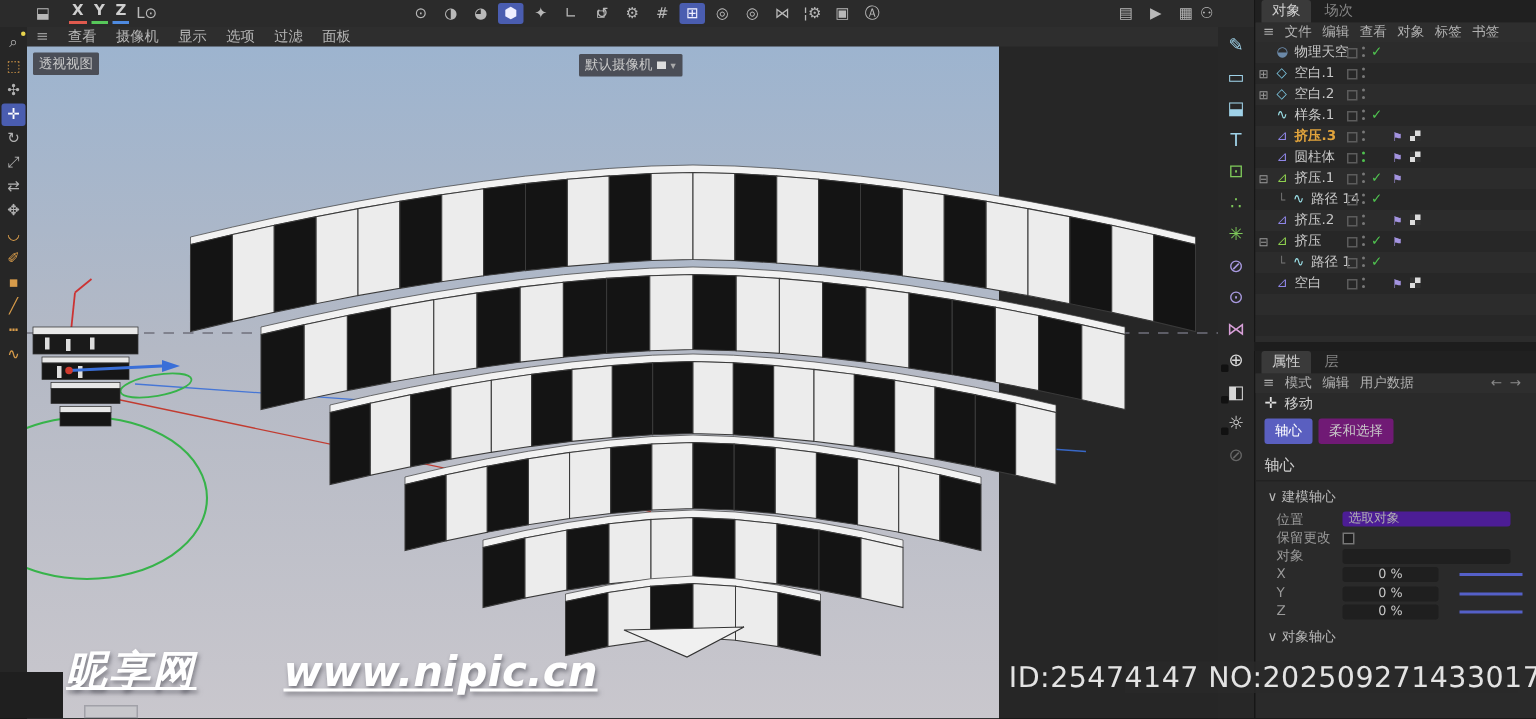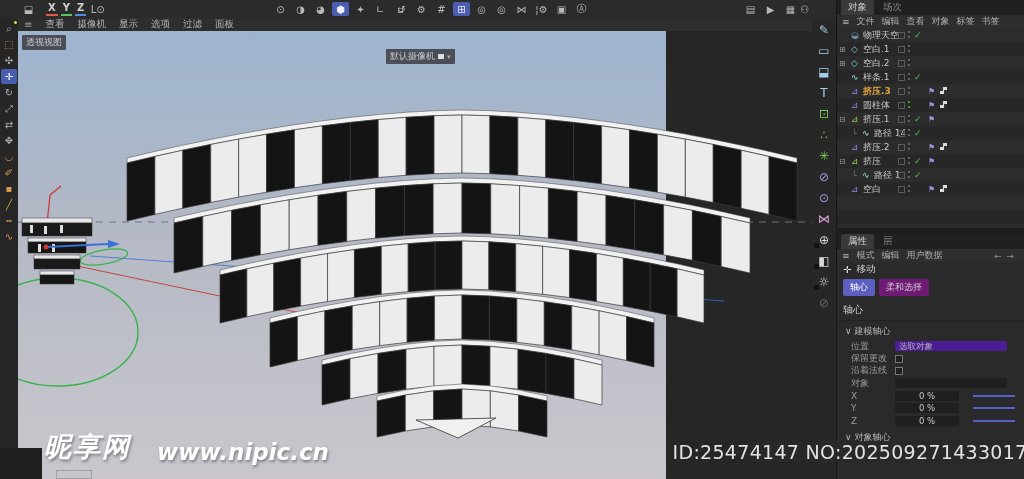--- a/index.html
+++ b/index.html
@@ -77,23 +77,23 @@
   .fcheck{width:8px;height:8px;border:1px solid #777;background:#1f1f1f;box-sizing:border-box;}
   .finput{width:112px;height:10px;background:#1f1f1f;border-radius:2px;}
   .fpct{width:64px;height:10px;background:#1f1f1f;border-radius:2px;color:#c8c8c8;
         text-align:center;font-size:8.5px;line-height:10px;}
   .fslider{width:42px;height:2px;background:#5560c8;margin-left:14px;}
   
   .id-band{position:absolute;left:750px;top:441px;width:262px;height:21px;background:rgba(42,42,42,.82);
            color:#e3e3e3;font-size:19px;display:flex;align-items:center;justify-content:center;
            z-index:60;letter-spacing:.3px;white-space:nowrap;}
   .watermark{position:absolute;left:44px;top:429px;z-index:55;color:#fff;font-style:italic;font-weight:bold;
-             display:flex;align-items:flex-end;gap:26px;text-shadow:1px 2px 3px rgba(60,60,70,.55);white-space:nowrap;}
+             display:flex;align-items:center;gap:10px;text-shadow:1px 2px 3px rgba(60,60,70,.55);white-space:nowrap;text-decoration:underline;}
   .wm-site{font-size:27px;letter-spacing:2px;}
-  .wm-url{font-size:23px;}
+  .wm-url{font-size:28px;margin-left:48px;}
   .bl-block{position:absolute;left:0;top:448px;width:42px;height:31px;background:#1f1f1f;z-index:50;}
   .status-chip{position:absolute;left:56px;top:470px;width:36px;height:9px;background:#c7c7cb;
                border:1px solid #9a9aa2;z-index:56;opacity:.85;box-sizing:border-box;}
 </style>
 </head>
 <body>
 
 <div id="app">
 
   <div class="topbar">
@@ -287,21 +287,21 @@
         <polygon points="405.3333333333333,395.0231836557699 433.6666666666667,390.8538522270879 433.6666666666667,426.8538522270879 405.3333333333333,431.0231836557699" fill="#ececec" stroke="#3a3a3a" stroke-width="0.7"></polygon>
         <polygon points="433.6666666666667,390.8538522270879 462,389 462,425 433.6666666666667,426.8538522270879" fill="#141414" stroke="#3a3a3a" stroke-width="0.7"></polygon>
         <polygon points="462,389 490.3333333333333,390.8538522270879 490.3333333333333,426.8538522270879 462,425" fill="#ececec" stroke="#3a3a3a" stroke-width="0.7"></polygon>
         <polygon points="490.3333333333333,390.8538522270879 518.6666666666666,395.0231836557699 518.6666666666666,431.0231836557699 490.3333333333333,426.8538522270879" fill="#ececec" stroke="#3a3a3a" stroke-width="0.7"></polygon>
         <polygon points="518.6666666666666,395.0231836557699 547,401 547,437 518.6666666666666,431.0231836557699" fill="#141414" stroke="#3a3a3a" stroke-width="0.7"></polygon>
         <polygon points="416,420 496,418 458,438" fill="#f0f0f0" stroke="#333" stroke-width="0.8"></polygon>
       </svg>
     <div class="vp-chip" style="left:4px;top:4px">
       <span>透视视图</span>
     </div>
-    <div class="vp-chip" style="left:368px;top:18px">
+    <div class="vp-chip" style="left:368px;top:5px">
       <span>默认摄像机</span>
       <span class="cam-mini"></span>
       <span class="cam-caret">▾</span>
     </div>
   </div>
 
   <div class="right-toolbar" id="right-toolbar">
       <div class="rt-btn" style="color: rgb(159, 210, 232);">✎</div>
       <div class="rt-btn" style="color: rgb(159, 210, 232);">▭</div>
       <div class="rt-btn" style="color: rgb(159, 210, 232);">⬓</div>
@@ -467,24 +467,20 @@
     <div id="attr-fields">
         <div class="frow">
           <span class="flabel">位置</span>
           <div class="fdrop">选取对象</div>
         </div>
         <div class="frow">
           <span class="flabel">保留更改</span>
           <div class="fcheck"></div>
         </div>
         <div class="frow">
-          <span class="flabel">沿着法线</span>
-          <div class="fcheck"></div>
-        </div>
-        <div class="frow">
           <span class="flabel">对象</span>
           <div class="finput"></div>
         </div>
         <div class="frow">
           <span class="flabel">X</span>
           <div class="fpct">0 %</div>
           <div class="fslider"></div>
         </div>
         <div class="frow">
           <span class="flabel">Y</span>

